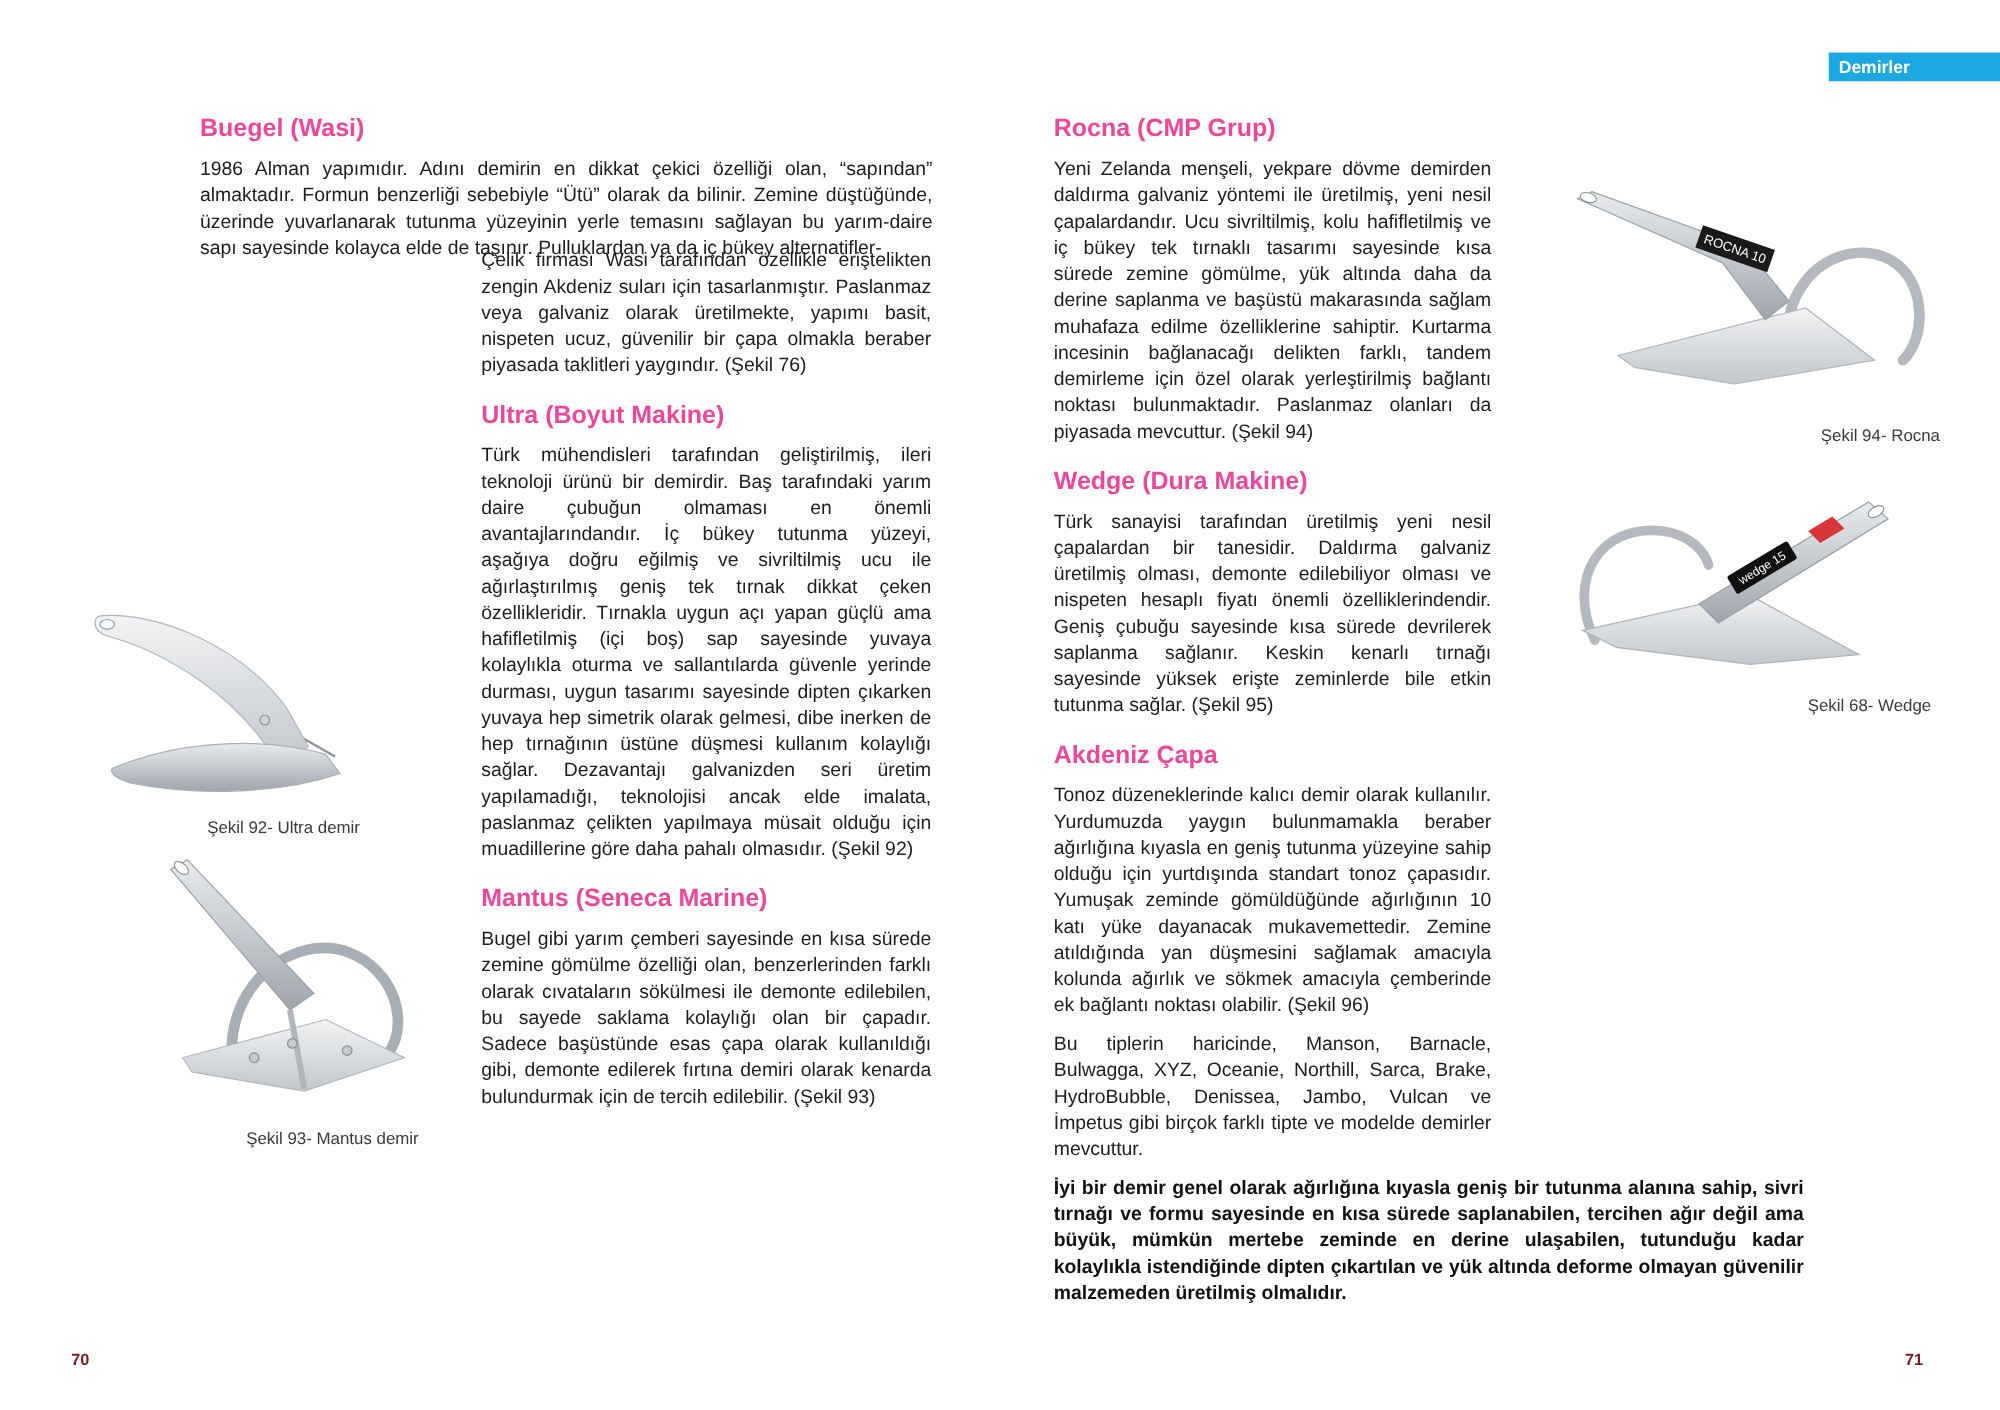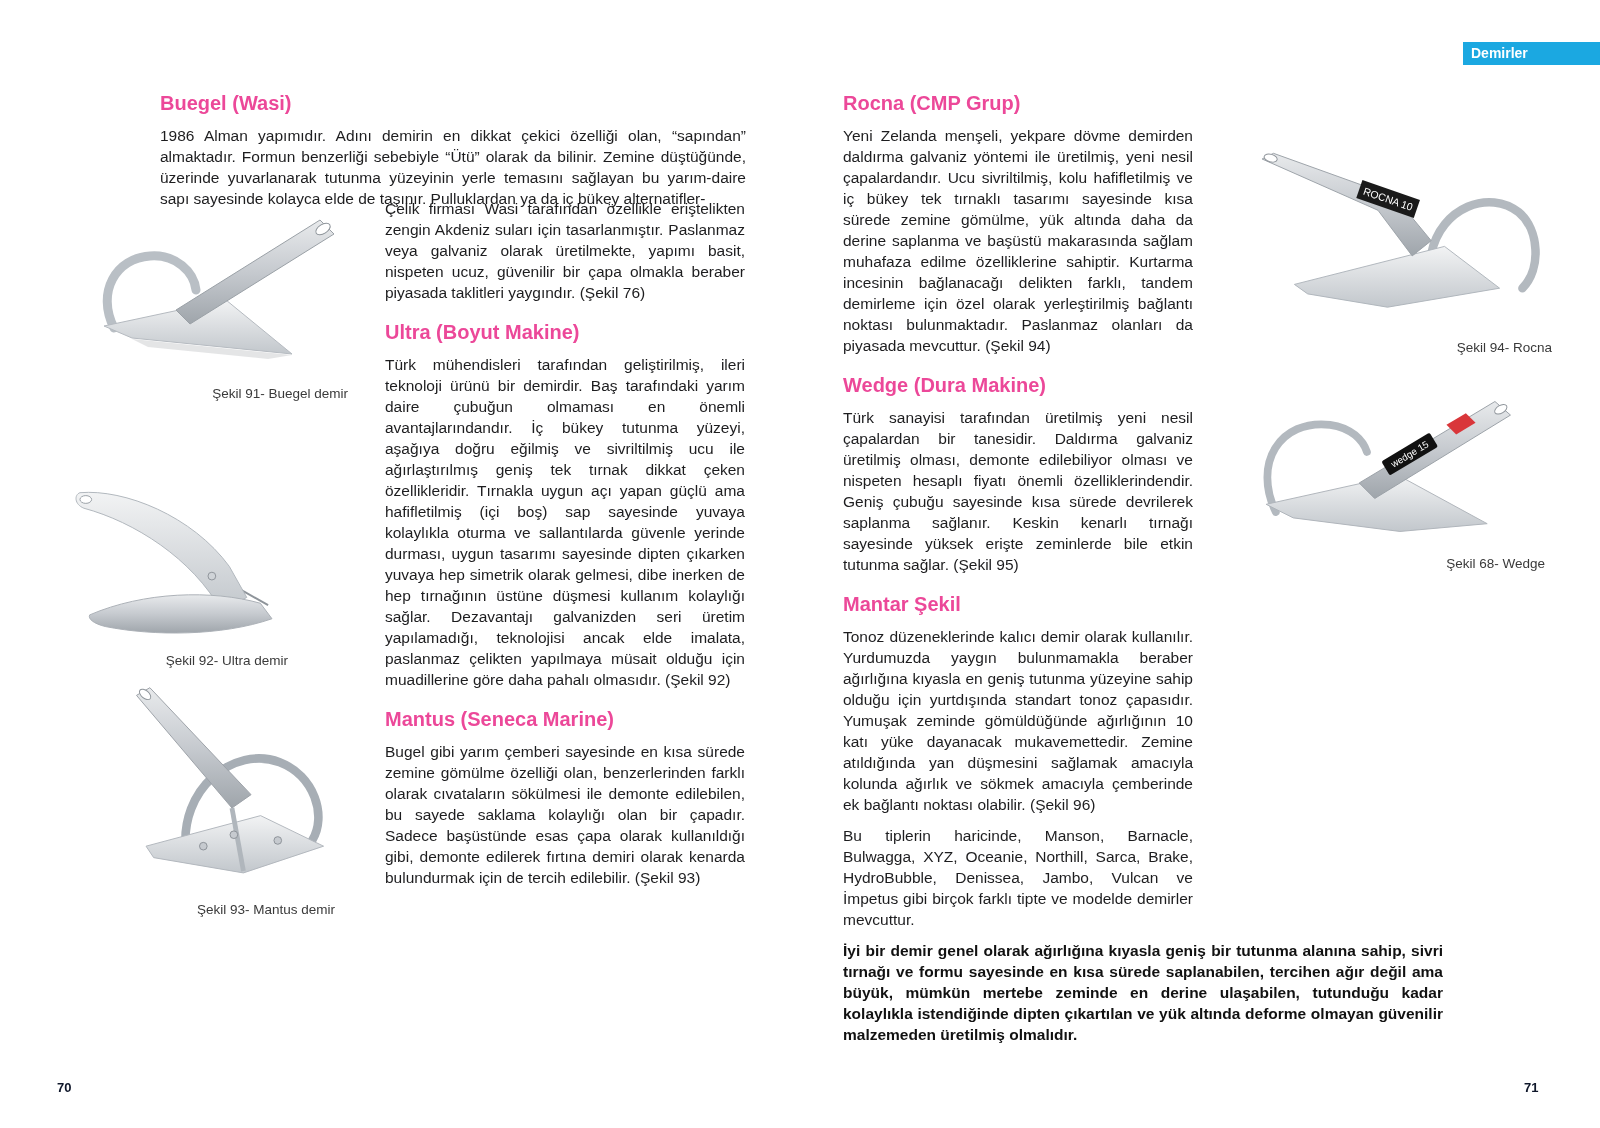--- a/index.html
+++ b/index.html
@@ -15,21 +15,21 @@
   .h.first { margin-top:0; }
   p.body { margin:0 0 10px 0; font-size:15.5px; line-height:21px; text-align:justify; }
   p.body.wide { width:600px; font-weight:bold; color:#111; }
 
   .blockA { position:absolute; left:160px; top:92px; width:586px; }
   .blockB { position:absolute; left:385px; top:198px; width:360px; }
   .blockC { position:absolute; left:843px; top:92px;  width:350px; overflow:visible; }
 
   figure { margin:0; padding:0; position:absolute; }
   figcaption { font-size:13.5px; color:#3a3a3a; text-align:right; margin-top:6px; }
-  .pgnum { position:absolute; top:1080px; font-size:13px; font-weight:bold; color:#0f172a; }
+  .pgnum { position:absolute; top:1080px; font-size:13px; font-weight:bold; color:#7f1d1d; }
 </style>
 </head>
 <body>
 
 <svg width="0" height="0" style="position:absolute" aria-hidden="true">
   <defs>
     <linearGradient id="met1" x1="0" y1="0" x2="0" y2="1">
       <stop offset="0" stop-color="#e8eaec"></stop>
         <stop offset="0.5" stop-color="#c6cacf"></stop>
         <stop offset="1" stop-color="#9fa5ab"></stop>
@@ -49,30 +49,20 @@
 
   <div class="tab">
     <span>Demirler</span>
   </div>
 
   <div class="blockA">
     <div class="h first">Buegel (Wasi)</div>
     <p class="body">1986 Alman yapımıdır. Adını demirin en dikkat çekici özelliği olan, “sapından” almaktadır. Formun benzerliği sebebiyle “Ütü” olarak da bilinir. Zemine düştüğünde, üzerinde yuvarlanarak tutunma yüzeyinin yerle temasını sağlayan bu yarım-daire sapı sayesinde kolayca elde de taşınır. Pulluklardan ya da iç bükey alternatifler-</p>
   </div>
 
-  <figure style="left:88px; top:206px; width:260px;">
-    <svg width="260" height="170" viewBox="0 0 260 170">
-      <path d="M26,122 C8,86 28,52 62,50 C88,48 106,66 108,84" fill="none" stroke="#b9bfc5" stroke-width="9" stroke-linecap="round"></path>
-      <path d="M16,120 L138,94 L204,148 L44,132 Z" fill="url(#met3)" stroke="#b5bac0" stroke-width="1"></path>
-      <path d="M44,133 L204,149 L180,153 L60,141 Z" fill="#d8dadc" opacity="0.7"></path>
-      <path d="M88,104 L232,14 L246,28 L102,118 Z" fill="url(#met1)" stroke="#9aa0a6" stroke-width="1"></path>
-      <ellipse cx="235" cy="23" rx="8" ry="4.5" transform="rotate(-32 235 23)" fill="#ffffff" stroke="#8e949a"></ellipse>
-    </svg>
-    <figcaption>Şekil 91- Buegel demir</figcaption>
-  </figure>
 
   <div class="blockB">
     <p class="body">Çelik firması Wasi tarafından özellikle eriştelikten zengin Akdeniz suları için tasarlanmıştır. Paslanmaz veya galvaniz olarak üretilmekte, yapımı basit, nispeten ucuz, güvenilir bir çapa olmakla beraber piyasada taklitleri yaygındır. (Şekil 76)</p>
     <div class="h">Ultra (Boyut Makine)</div>
     <p class="body">Türk mühendisleri tarafından geliştirilmiş, ileri teknoloji ürünü bir demirdir. Baş tarafındaki yarım daire çubuğun olmaması en önemli avantajlarındandır. İç bükey tutunma yüzeyi, aşağıya doğru eğilmiş ve sivriltilmiş ucu ile ağırlaştırılmış geniş tek tırnak dikkat çeken özellikleridir. Tırnakla uygun açı yapan güçlü ama hafifletilmiş (içi boş) sap sayesinde yuvaya kolaylıkla oturma ve sallantılarda güvenle yerinde durması, uygun tasarımı sayesinde dipten çıkarken yuvaya hep simetrik olarak gelmesi, dibe inerken de hep tırnağının üstüne düşmesi kullanım kolaylığı sağlar. Dezavantajı galvanizden seri üretim yapılamadığı, teknolojisi ancak elde imalata, paslanmaz çelikten yapılmaya müsait olduğu için muadillerine göre daha pahalı olmasıdır. (Şekil 92)</p>
     <div class="h">Mantus (Seneca Marine)</div>
     <p class="body">Bugel gibi yarım çemberi sayesinde en kısa sürede zemine gömülme özelliği olan, benzerlerinden farklı olarak cıvataların sökülmesi ile demonte edilebilen, bu sayede saklama kolaylığı olan bir çapadır. Sadece başüstünde esas çapa olarak kullanıldığı gibi, demonte edilerek fırtına demiri olarak kenarda bulundurmak için de tercih edilebilir. (Şekil 93)</p>
   </div>
 
   <figure style="left:63px; top:483px; width:225px;">
@@ -100,21 +90,21 @@
     <figcaption>Şekil 93- Mantus demir</figcaption>
   </figure>
 
   <div class="pgnum" style="left:57px;">70</div>
 
   <div class="blockC">
     <div class="h first">Rocna (CMP Grup)</div>
     <p class="body">Yeni Zelanda menşeli, yekpare dövme demirden daldırma galvaniz yöntemi ile üretilmiş, yeni nesil çapalardandır. Ucu sivriltilmiş, kolu hafifletilmiş ve iç bükey tek tırnaklı tasarımı sayesinde kısa sürede zemine gömülme, yük altında daha da derine saplanma ve başüstü makarasında sağlam muhafaza edilme özelliklerine sahiptir. Kurtarma incesinin bağlanacağı delikten farklı, tandem demirleme için özel olarak yerleştirilmiş bağlantı noktası bulunmaktadır. Paslanmaz olanları da piyasada mevcuttur. (Şekil 94)</p>
     <div class="h">Wedge (Dura Makine)</div>
     <p class="body">Türk sanayisi tarafından üretilmiş yeni nesil çapalardan bir tanesidir. Daldırma galvaniz üretilmiş olması, demonte edilebiliyor olması ve nispeten hesaplı fiyatı önemli özelliklerindendir. Geniş çubuğu sayesinde kısa sürede devrilerek saplanma sağlanır. Keskin kenarlı tırnağı sayesinde yüksek erişte zeminlerde bile etkin tutunma sağlar. (Şekil 95)</p>
-    <div class="h">Mantar Şekil</div>
+    <div class="h">Akdeniz Çapa</div>
     <p class="body">Tonoz düzeneklerinde kalıcı demir olarak kullanılır. Yurdumuzda yaygın bulunmamakla beraber ağırlığına kıyasla en geniş tutunma yüzeyine sahip olduğu için yurtdışında standart tonoz çapasıdır. Yumuşak zeminde gömüldüğünde ağırlığının 10 katı yüke dayanacak mukavemettedir. Zemine atıldığında yan düşmesini sağlamak amacıyla kolunda ağırlık ve sökmek amacıyla çemberinde ek bağlantı noktası olabilir. (Şekil 96)</p>
     <p class="body">Bu tiplerin haricinde, Manson, Barnacle, Bulwagga, XYZ, Oceanie, Northill, Sarca, Brake, HydroBubble, Denissea, Jambo, Vulcan ve İmpetus gibi birçok farklı tipte ve modelde demirler mevcuttur.</p>
     <p class="body wide">İyi bir demir genel olarak ağırlığına kıyasla geniş bir tutunma alanına sahip, sivri tırnağı ve formu sayesinde en kısa sürede saplanabilen, tercihen ağır değil ama büyük, mümkün mertebe zeminde en derine ulaşabilen, tutunduğu kadar kolaylıkla istendiğinde dipten çıkartılan ve yük altında deforme olmayan güvenilir malzemeden üretilmiş olmalıdır.</p>
   </div>
 
   <figure style="left:1242px; top:140px; width:310px;">
     <svg width="310" height="190" viewBox="0 0 320 200">
       <path d="M196,120 C206,70 258,52 288,76 C310,94 312,136 292,156" fill="none" stroke="#b3b9bf" stroke-width="9" stroke-linecap="round"></path>
       <path d="M52,152 L210,112 L268,156 L150,176 L66,162 Z" fill="url(#met3)" stroke="#aeb4ba" stroke-width="1"></path>
       <path d="M18,20 L30,14 L158,60 L196,106 L176,122 L140,74 Z" fill="url(#met1)" stroke="#9aa0a6" stroke-width="1"></path>

